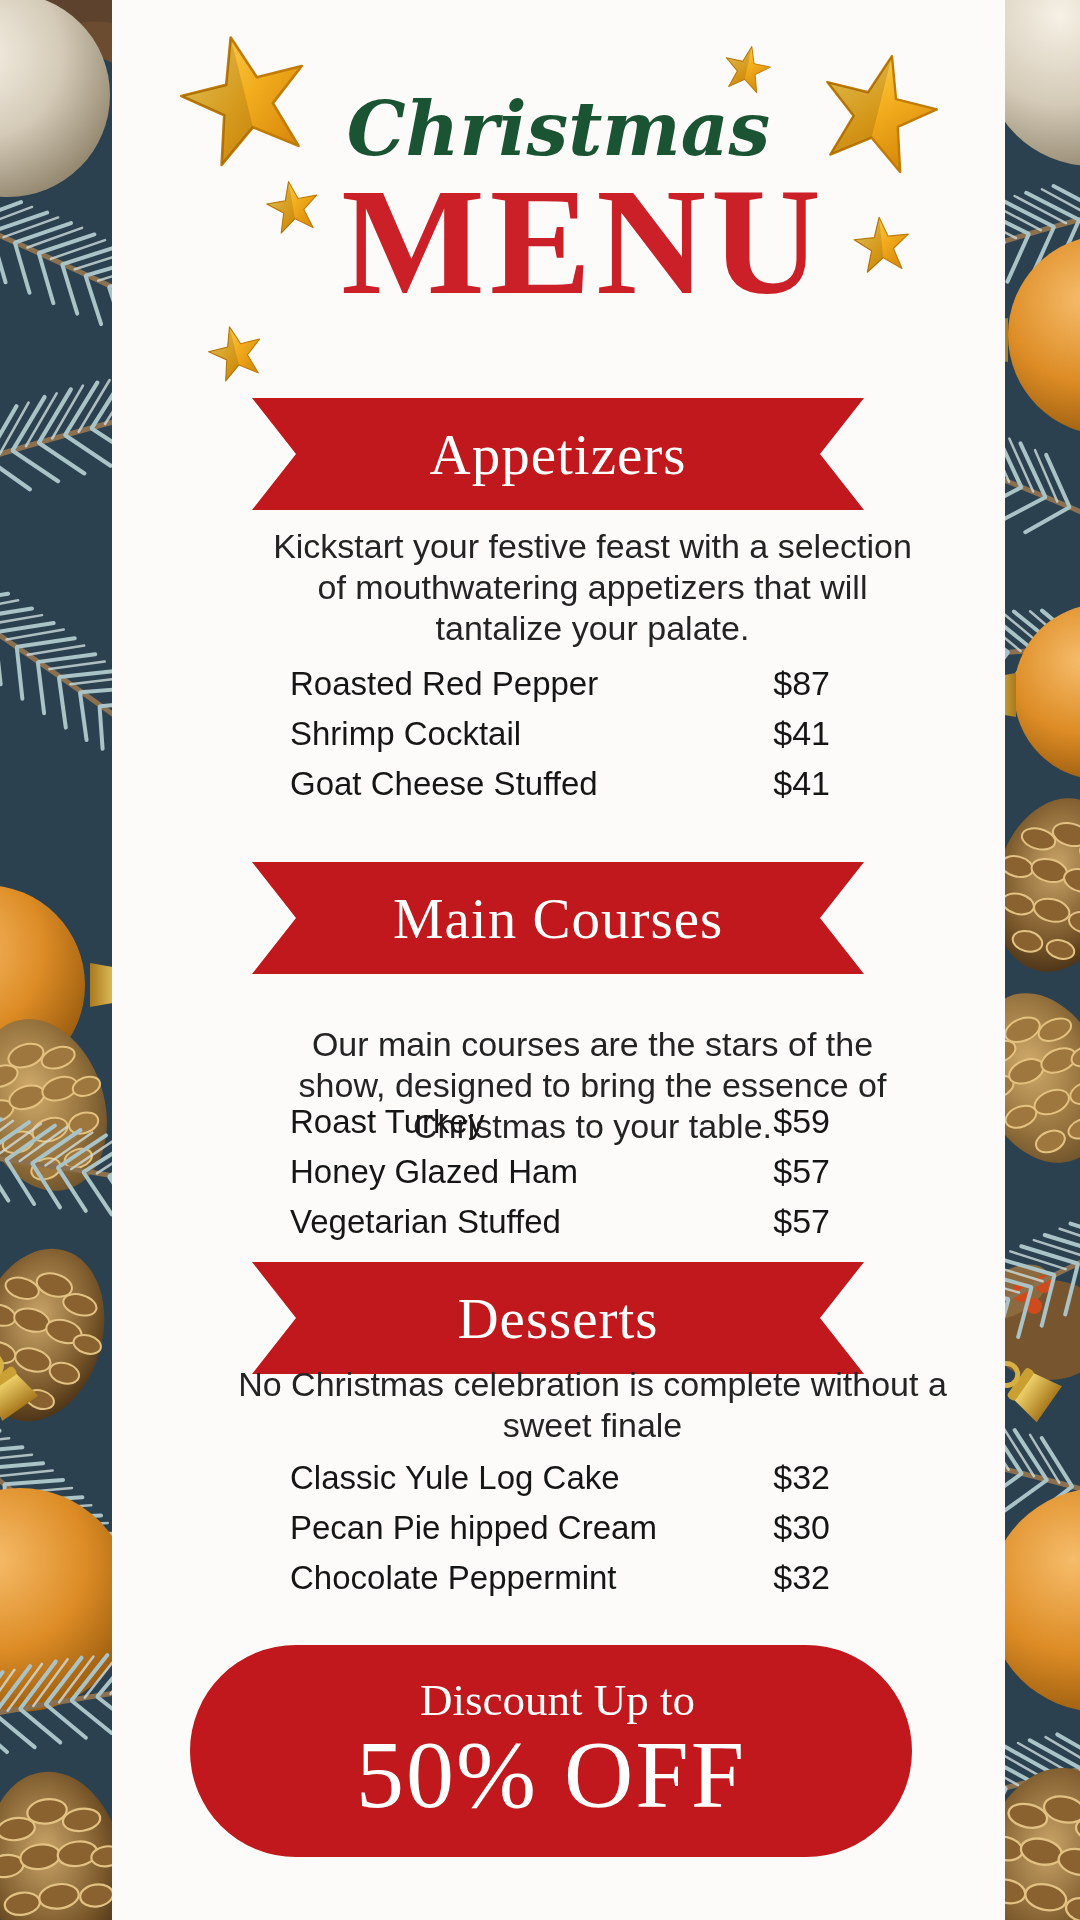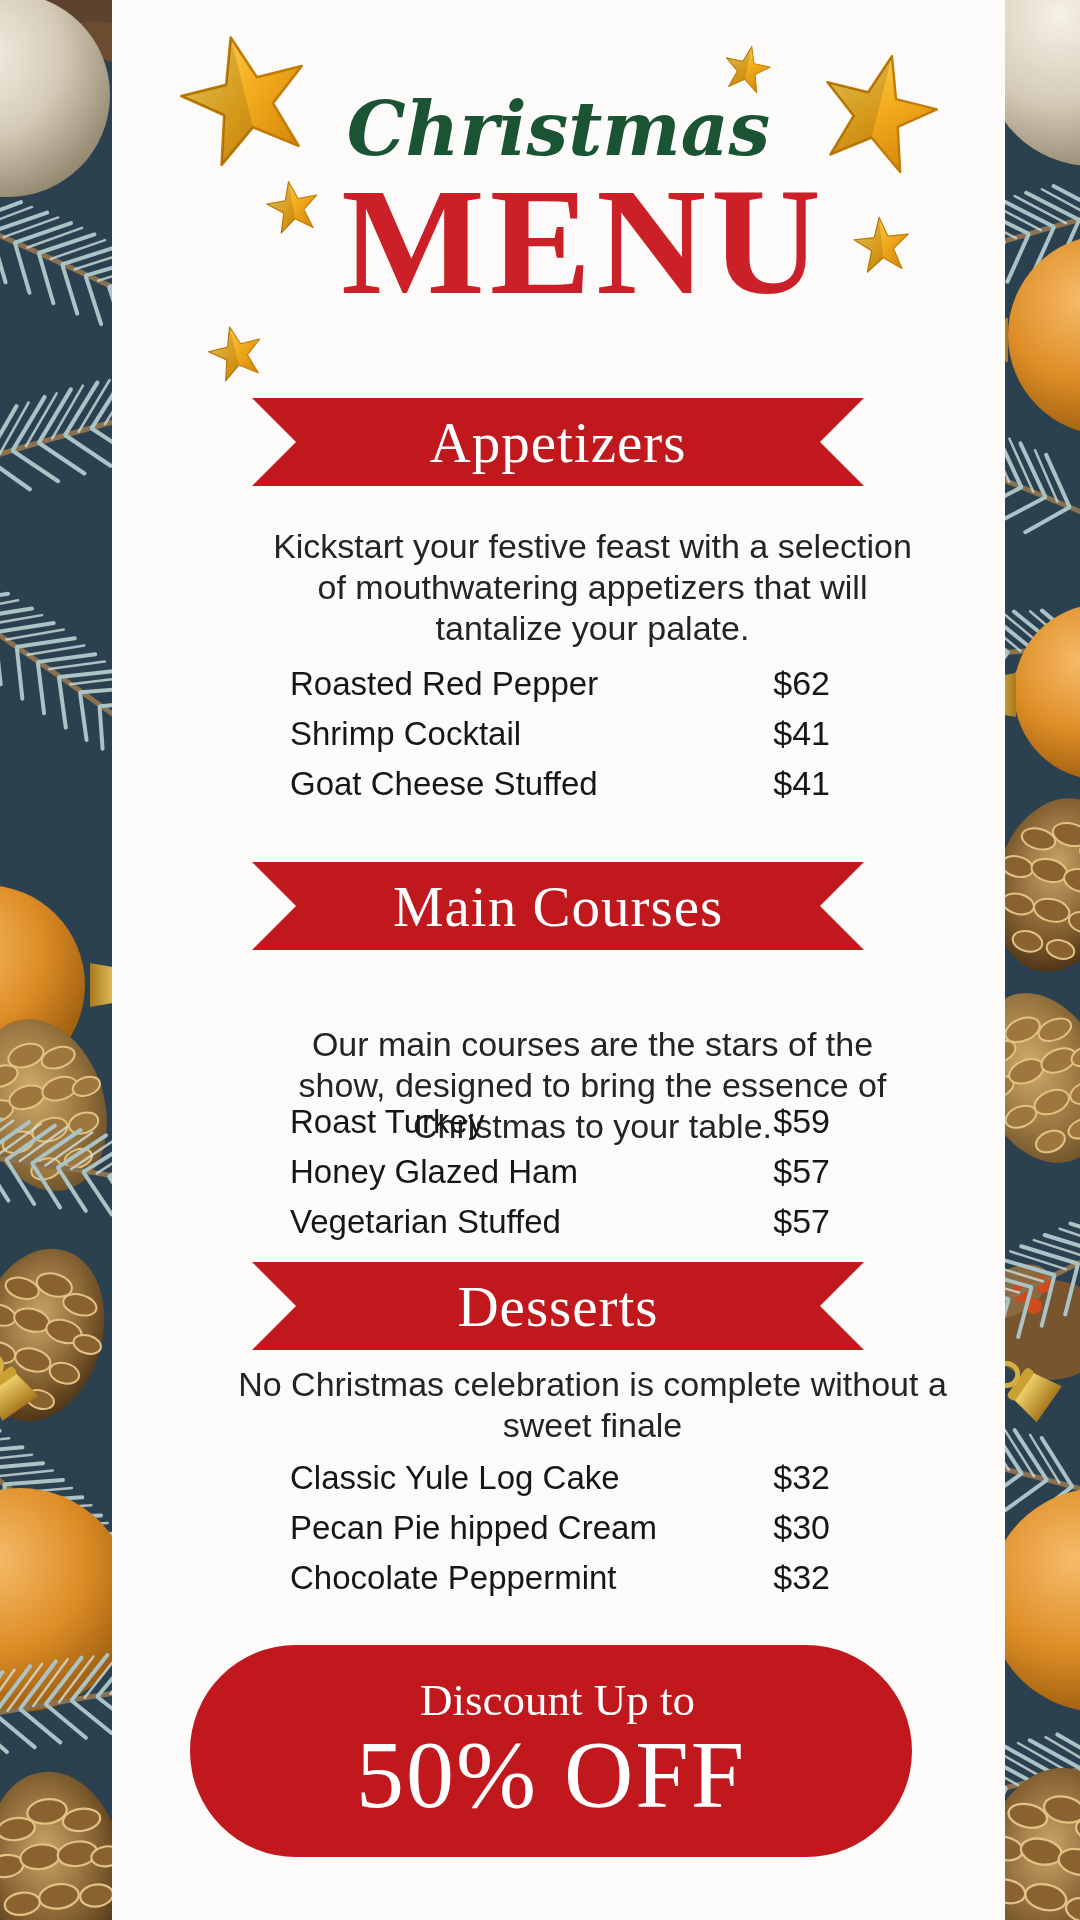--- a/index.html
+++ b/index.html
@@ -23,21 +23,21 @@
     position:absolute;left:112px;top:92px;width:893px;text-align:center;
     font-family:"DejaVu Serif",serif;font-style:italic;font-weight:bold;
     font-size:74px;line-height:1;color:var(--script_green);
   }
   .title-main{
     position:absolute;left:112px;top:166px;width:943px;text-align:center;
     font-family:"Liberation Serif",serif;font-weight:bold;
     font-size:152px;line-height:1;color:var(--menu_red);letter-spacing:5px;
   }
   .ribbon{
-    position:absolute;left:252px;width:612px;height:88px;background:var(--ribbon_red);
+    position:absolute;left:252px;width:612px;height:112px;background:var(--ribbon_red);
     clip-path:polygon(0 0,100% 0,calc(100% - 44px) 50%,100% 100%,0 100%,44px 50%);
     display:flex;align-items:center;justify-content:center;
   }
   .ribbon-label{
     font-family:"Liberation Serif",serif;font-size:57px;color:#ffffff;letter-spacing:1px;
   }
   .ribbon-a{top:398px;} .ribbon-m{top:862px;} .ribbon-d{top:1262px;}
   .desc{position:absolute;left:112px;width:893px;display:flex;justify-content:center;margin-left:34px;}
   .desc p{
     margin:0;text-align:center;font-size:34px;line-height:41px;color:var(--text_dark);
@@ -225,21 +225,21 @@
 
   <div class="ribbon ribbon-a">
     <span class="ribbon-label">Appetizers</span>
   </div>
   <div class="desc desc-a">
     <p>Kickstart your festive feast with a selection of mouthwatering appetizers that will tantalize your palate.</p>
   </div>
   <div class="items items-a">
     <div class="item-row">
       <span class="item-name">Roasted Red Pepper</span>
-      <span class="item-price">$62</span>
+      <span class="item-price">$87</span>
     </div>
     <div class="item-row">
       <span class="item-name">Shrimp Cocktail</span>
       <span class="item-price">$41</span>
     </div>
     <div class="item-row">
       <span class="item-name">Goat Cheese Stuffed</span>
       <span class="item-price">$41</span>
     </div>
   </div>

